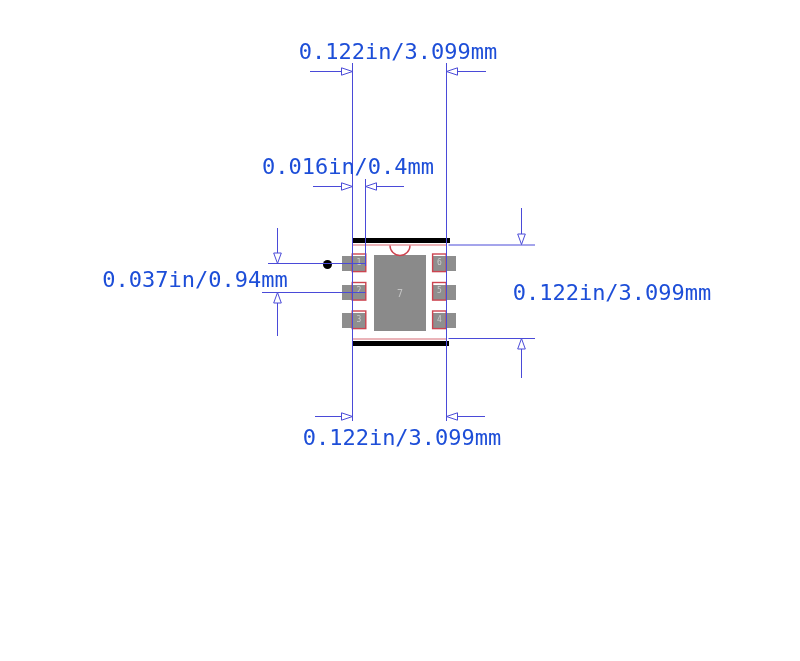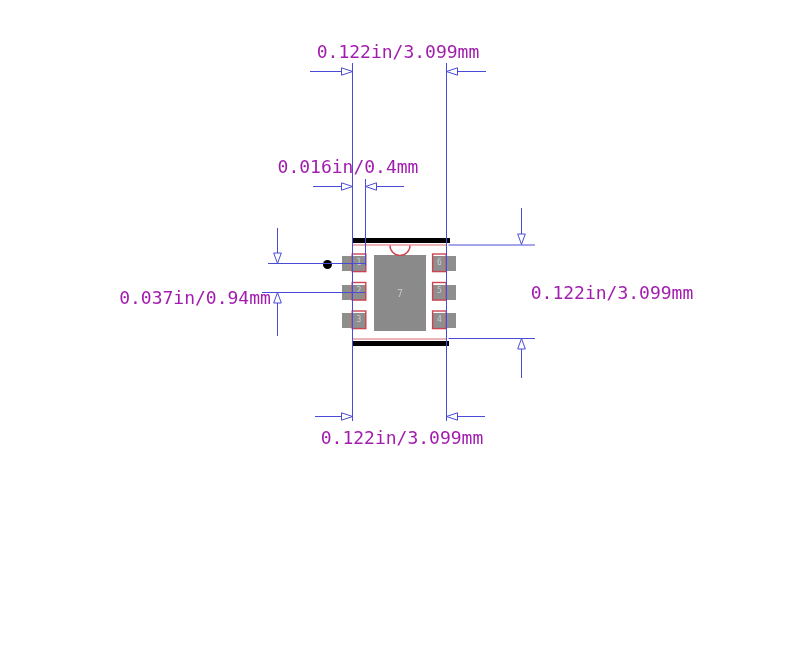--- a/index.html
+++ b/index.html
@@ -2,21 +2,21 @@
 <html><head>
 <meta charset="utf-8">
 <style>
   html,body{margin:0;padding:0;background:#fff;}
   #stage{
     position:relative;width:800px;height:661px;background:#ffffff;
     overflow:hidden;font-family:"DejaVu Sans Mono","Liberation Mono",monospace;
   }
   .dim-label{
     position:absolute;transform:translateX(-50%);
-    color:#a21caf;font-size:18px;line-height:18px;white-space:nowrap;
+    color:#1d4ed8;font-size:22px;line-height:18px;white-space:nowrap;
     letter-spacing:0px;
   }
   .pad{position:absolute;background:#8e8e8e;}
   .pad-center{position:absolute;background:#8a8a8a;display:flex;align-items:center;justify-content:center;}
   .pad-num{
     position:absolute;display:flex;align-items:center;justify-content:center;
     color:#cccccc;font-size:8px;line-height:8px;font-family:"DejaVu Sans Mono",monospace;
   }
   .center-num{color:#c4c4c4;font-size:10px;font-family:"DejaVu Sans Mono",monospace;}
   .silk-bar{position:absolute;background:#000000;}
@@ -108,17 +108,17 @@
     <g>
       <line class="blue-ln" x1="315" y1="416.5" x2="341.5" y2="416.5"></line>
       <polygon class="blue-arrow" points="352.5,416.5 341.5,412.8 341.5,420.2"></polygon>
       <polygon class="blue-arrow" points="446.5,416.5 457.5,412.8 457.5,420.2"></polygon>
       <line class="blue-ln" x1="457.5" y1="416.5" x2="485" y2="416.5"></line>
     </g>
   </svg>
 
   <div class="dim-label" style="left:398px;top:43px;">0.122in/3.099mm</div>
   <div class="dim-label" style="left:348px;top:158px;">0.016in/0.4mm</div>
-  <div class="dim-label" style="left:195px;top:289px;">0.037in/0.94mm</div>
+  <div class="dim-label" style="left:195px;top:271px;">0.037in/0.94mm</div>
   <div class="dim-label" style="left:612px;top:284px;">0.122in/3.099mm</div>
   <div class="dim-label" style="left:402px;top:429px;">0.122in/3.099mm</div>
 
 </div>
 
 </body></html>

